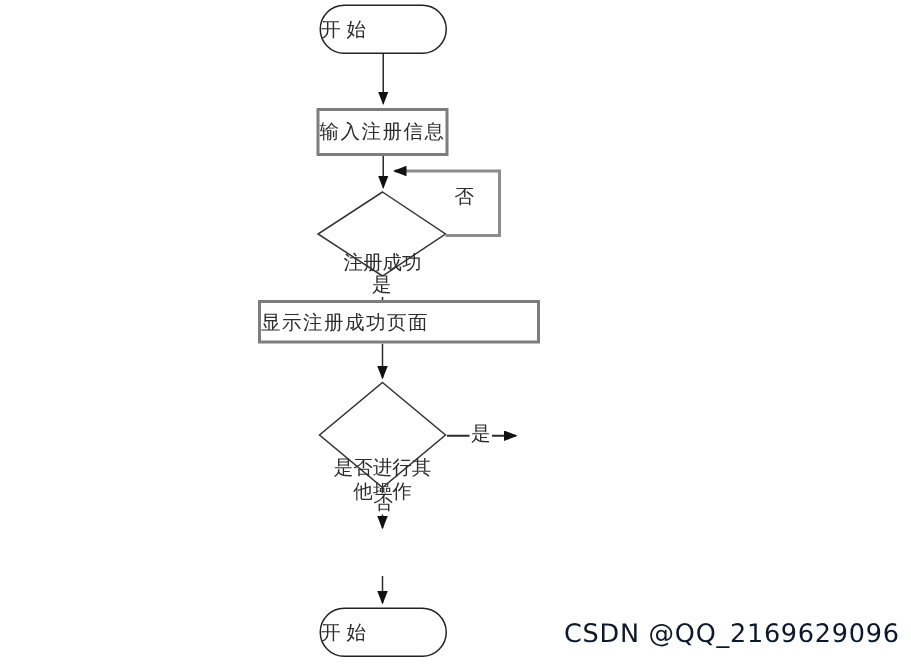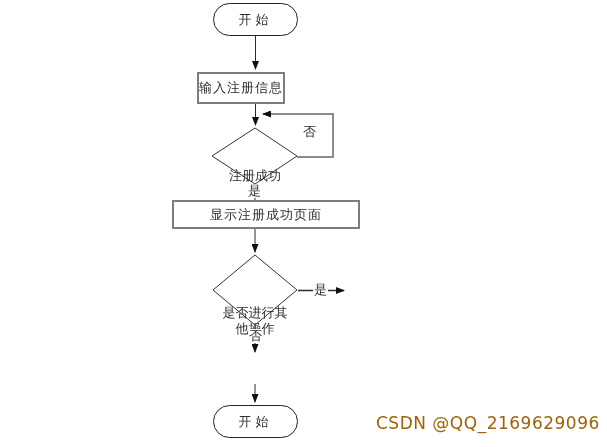--- a/index.html
+++ b/index.html
@@ -4,37 +4,37 @@
 <style>
   html,body{margin:0;padding:0;background:#fff;}
   #stage{
     position:relative;width:607px;height:447px;background:#fff;overflow:hidden;
     font-family:"DejaVu Serif","Liberation Serif",serif;
     color:#2d2d2d;
   }
   #wires{position:absolute;left:0;top:0;width:607px;height:447px;}
   .node{
     position:absolute;box-sizing:border-box;
-    display:flex;align-items:center;justify-content:center;
+    display:flex;align-items:center;
     font-size:13px;letter-spacing:1px;background:#fff;text-align:center;
   }
   .oval{border:1px solid #222;border-radius:17px;letter-spacing:4px;}
   .rect{border:2px solid #7d7d7d;}
   .diamond-label{
     position:absolute;display:flex;align-items:center;justify-content:center;
     font-size:13px;text-align:center;line-height:16px;background:transparent;margin-top:20px;
   }
   .edge-label{
     position:absolute;font-size:13px;line-height:14px;
     background:#fff;padding:0 1px;
   }
   #watermark{
     position:absolute;left:376px;top:413px;
     font-family:"DejaVu Sans","Liberation Sans",sans-serif;
-    font-size:17px;letter-spacing:0.5px;color:#a16207;white-space:nowrap;
+    font-size:17px;letter-spacing:0.5px;color:#0f172a;white-space:nowrap;
   }
 </style>
 </head>
 <body>
 
 <div id="stage">
 
   <svg id="wires" viewBox="0 0 607 447" xmlns="http://www.w3.org/2000/svg">
     <defs>
       <marker id="arrow" markerWidth="9" markerHeight="7" refX="8" refY="3.5" orient="auto" markerUnits="userSpaceOnUse">
@@ -52,21 +52,21 @@
     <line x1="255" y1="229" x2="255" y2="252" stroke="#2b2b2b" stroke-width="1" marker-end="url(#arrow)"></line>
     <line x1="298" y1="290.5" x2="344" y2="290.5" stroke="#2b2b2b" stroke-width="1.4" marker-end="url(#arrow)"></line>
     <line x1="255" y1="325" x2="255" y2="352" stroke="#2b2b2b" stroke-width="1" marker-end="url(#arrow)"></line>
     <line x1="255" y1="384" x2="255" y2="402" stroke="#2b2b2b" stroke-width="1" marker-end="url(#arrow)"></line>
   </svg>
 
   <div class="node oval" style="left:213px;top:3px;width:85px;height:33px;">
     <span>开始</span>
   </div>
 
-  <div class="node rect" style="left:197px;top:72px;width:88px;height:32px;">
+  <div class="node rect" style="left:211px;top:72px;width:88px;height:32px;">
     <span>输入注册信息</span>
   </div>
 
   <div class="diamond-label" style="left:212px;top:148px;width:86px;height:16px;">注册成功</div>
 
   <div class="edge-label" style="left:302px;top:125px;">否</div>
 
   <div class="edge-label" style="left:247px;top:184px;">是</div>
 
   <div class="node rect" style="left:172px;top:200px;width:188px;height:29px;">

